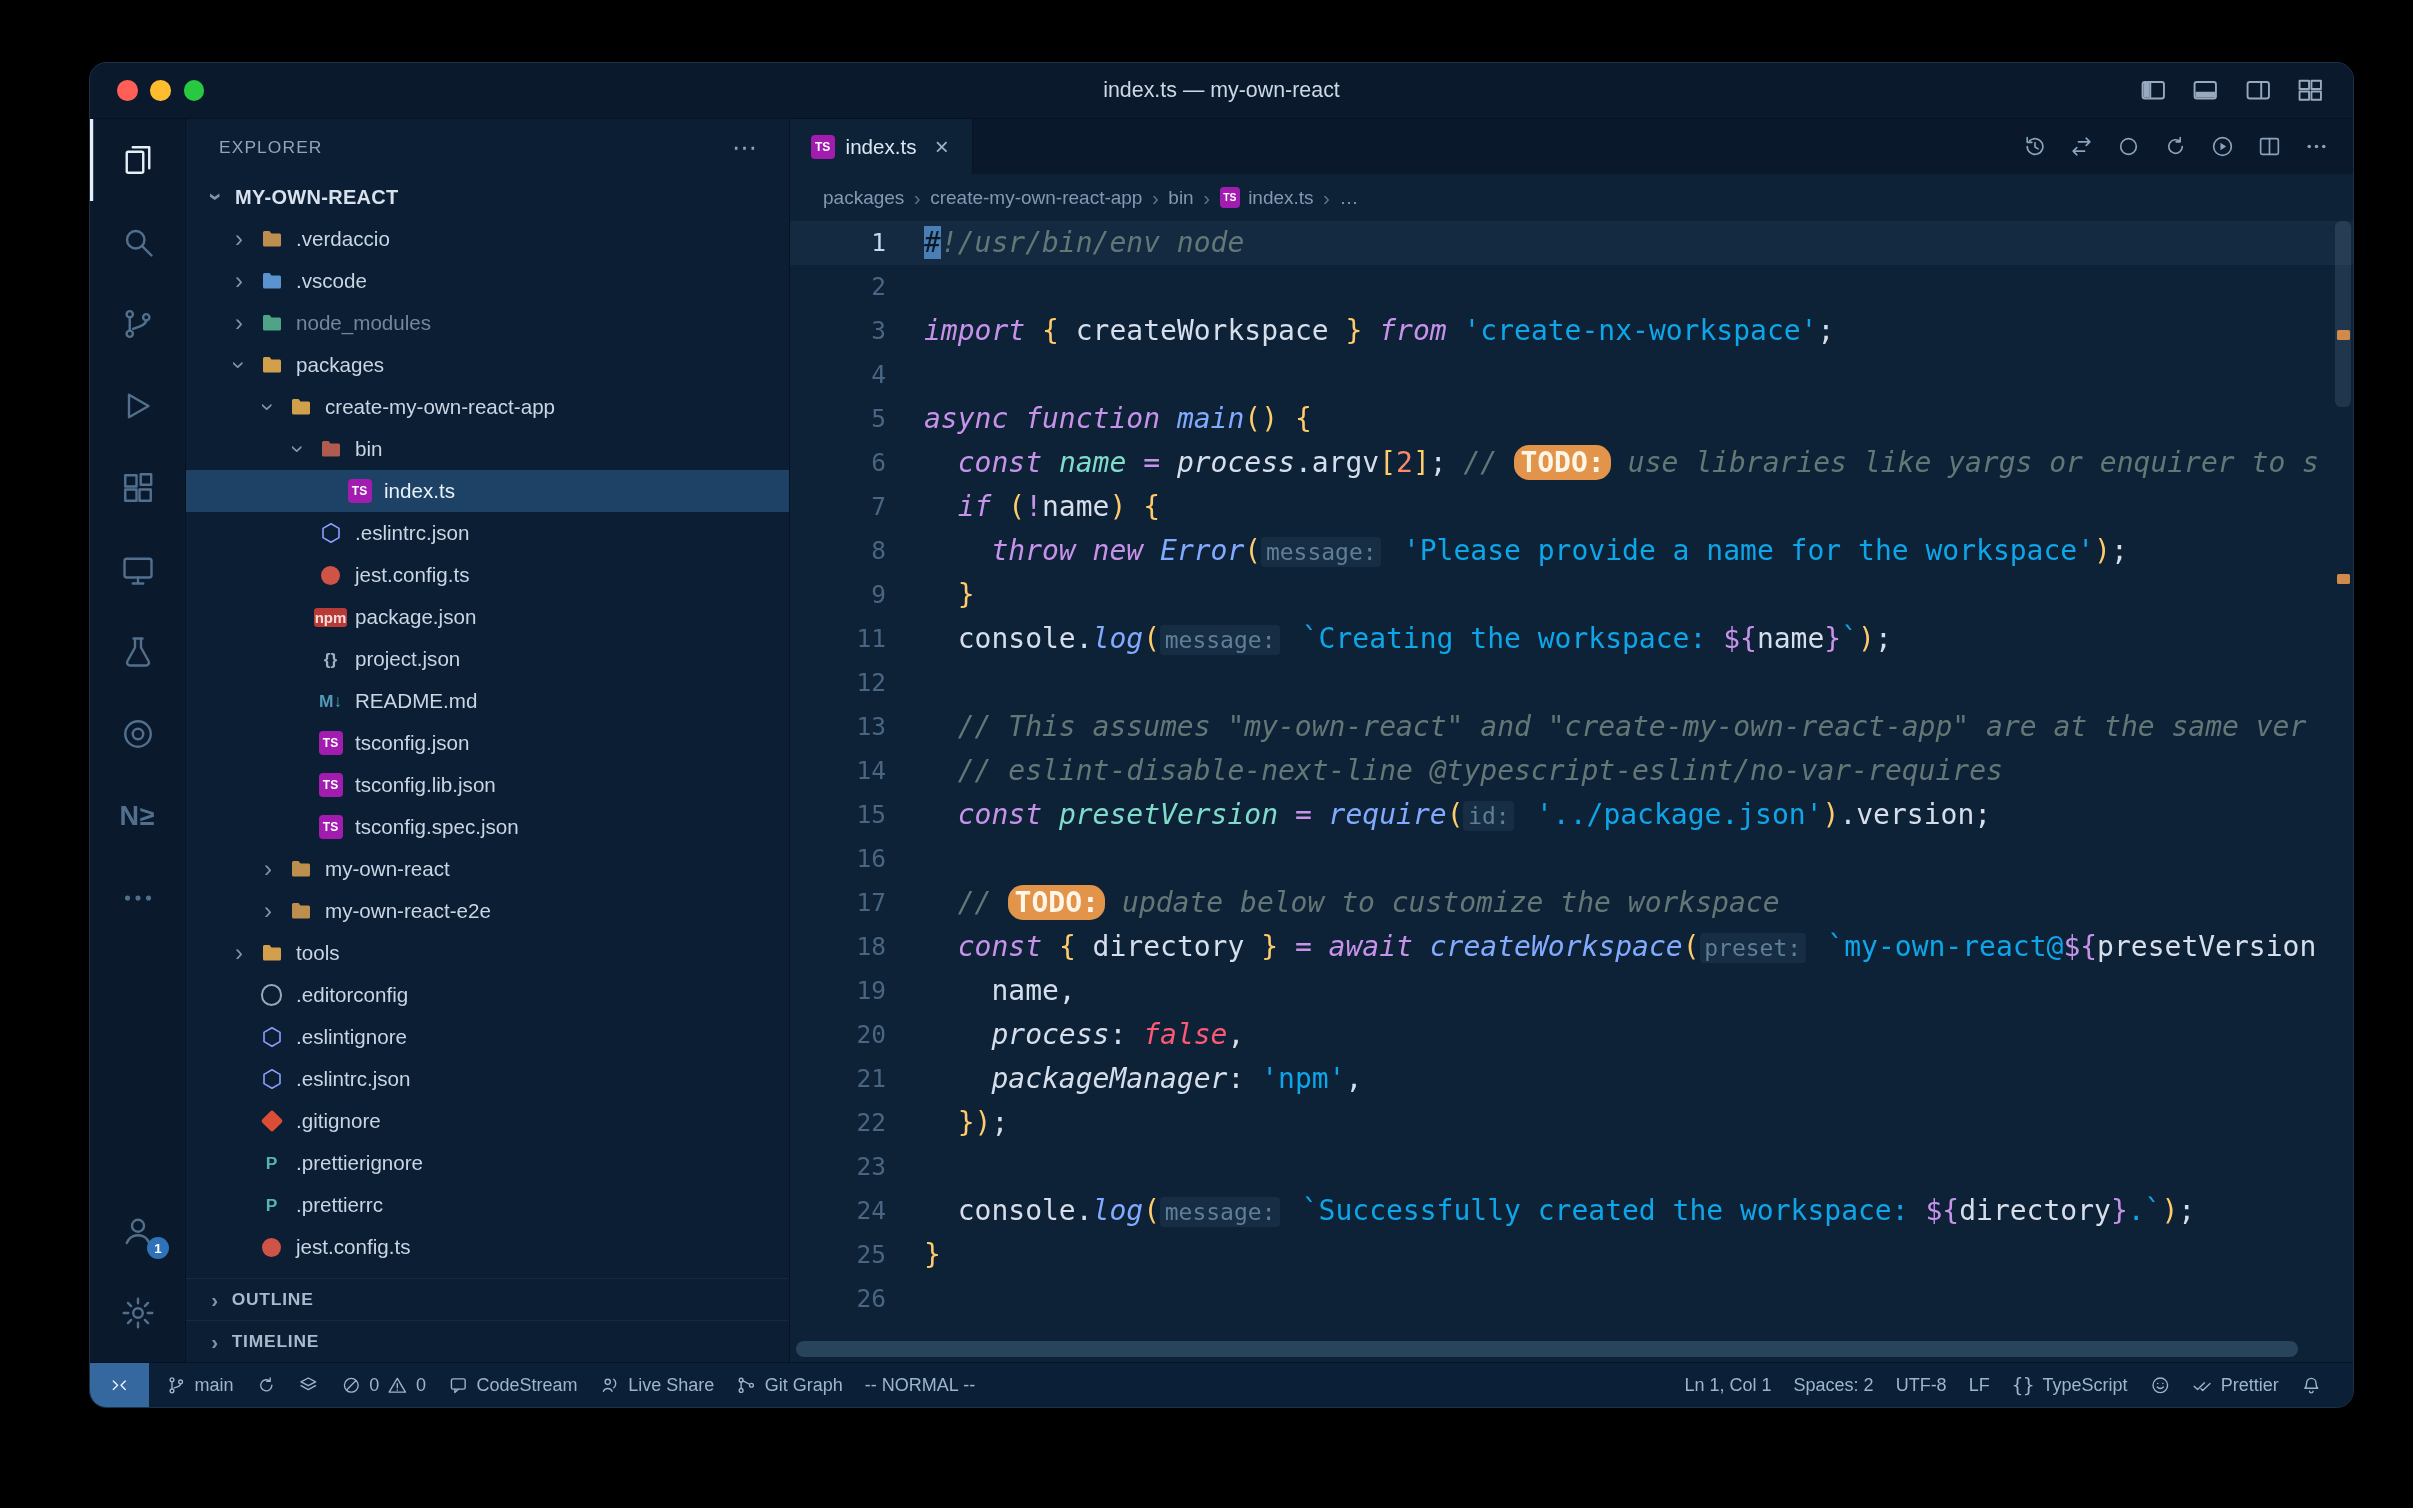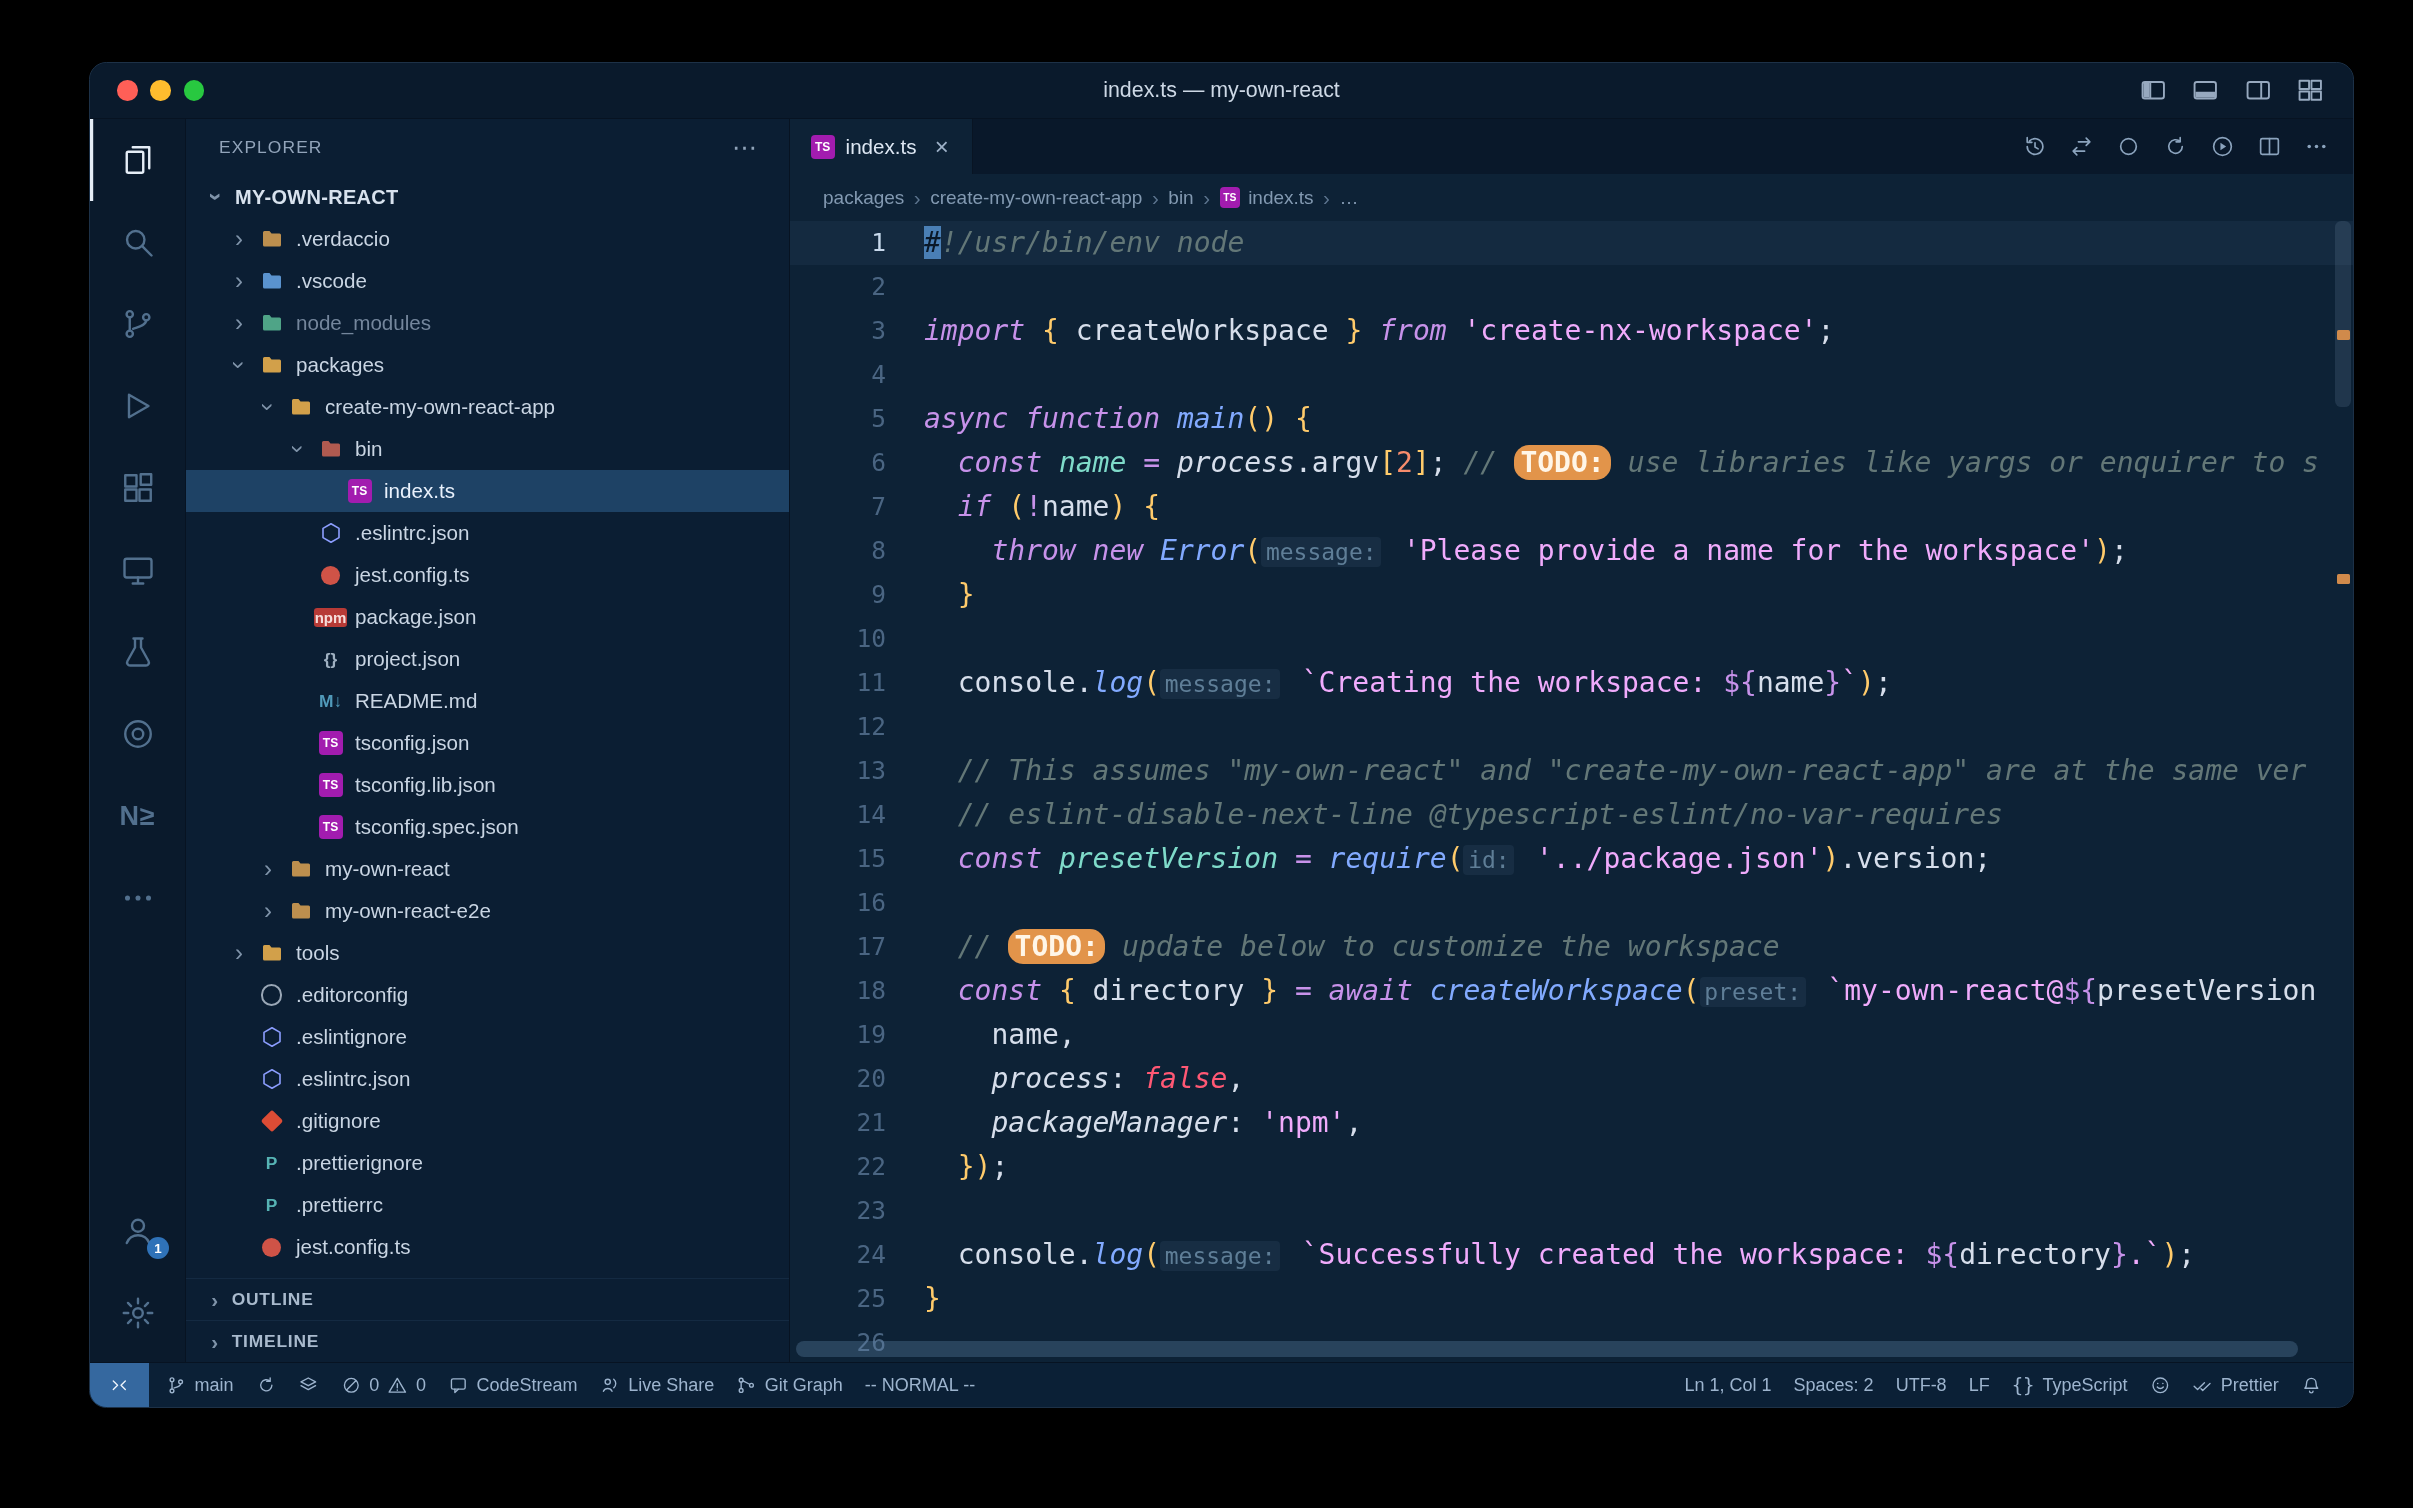--- a/index.html
+++ b/index.html
@@ -99,21 +99,21 @@
   .code-line{display:flex;height:44px;line-height:44px;font-size:28px;white-space:pre;}
   .code-line.active{background:rgba(148,188,235,.055);}
   .ln-num{width:134px;flex:none;box-sizing:border-box;text-align:right;padding-right:38px;
     color:#4a6582;font-size:24.5px;}
   .code-line.active .ln-num{color:#c8d9ec;}
   .ln-text{flex:none;}
 
   .tk-pl{color:#d6deeb}
   .tk-kw{color:#c792ea;font-style:italic}
   .tk-fn{color:#82aaff;font-style:italic}
-  .tk-st{color:#f0abfc}
+  .tk-st{color:#0ea5e9}
   .tk-cm{color:#637777;font-style:italic}
   .tk-br{color:#ffcb6b}
   .tk-nu{color:#f78c6c}
   .tk-bo{color:#ff5874;font-style:italic}
   .tk-vr{color:#7fdbca;font-style:italic}
   .tk-gl{color:#d6deeb;font-style:italic}
   .tk-pr{color:#d6deeb;font-style:italic}
   .tk-ip{color:#c792ea}
   .tk-op{color:#c792ea}
   .tk-hint{color:#5f7e97;font-size:23px;background:rgba(95,126,151,.13);border-radius:4px;
@@ -608,21 +608,20 @@
         <div>
             <div class="code-line active"><span class="ln-num">1</span><span class="ln-text"><span class="tk-cur">#</span><span class="tk-cm">!/usr/bin/env node</span></span></div>
             <div class="code-line"><span class="ln-num">2</span><span class="ln-text"></span></div>
             <div class="code-line"><span class="ln-num">3</span><span class="ln-text"><span class="tk-kw">import</span><span class="tk-pl"> </span><span class="tk-br">{</span><span class="tk-pl"> createWorkspace </span><span class="tk-br">}</span><span class="tk-pl"> </span><span class="tk-kw">from</span><span class="tk-pl"> </span><span class="tk-st">'create-nx-workspace'</span><span class="tk-pl">;</span></span></div>
             <div class="code-line"><span class="ln-num">4</span><span class="ln-text"></span></div>
             <div class="code-line"><span class="ln-num">5</span><span class="ln-text"><span class="tk-kw">async</span><span class="tk-pl"> </span><span class="tk-kw">function</span><span class="tk-pl"> </span><span class="tk-fn">main</span><span class="tk-br">()</span><span class="tk-pl"> </span><span class="tk-br">{</span></span></div>
             <div class="code-line"><span class="ln-num">6</span><span class="ln-text"><span class="tk-pl">  </span><span class="tk-kw">const</span><span class="tk-pl"> </span><span class="tk-vr">name</span><span class="tk-pl"> </span><span class="tk-op">=</span><span class="tk-pl"> </span><span class="tk-gl">process</span><span class="tk-pl">.argv</span><span class="tk-br">[</span><span class="tk-nu">2</span><span class="tk-br">]</span><span class="tk-pl">; </span><span class="tk-cm">// </span><span class="tk-todo">TODO:</span><span class="tk-cm"> use libraries like yargs or enquirer to s</span></span></div>
             <div class="code-line"><span class="ln-num">7</span><span class="ln-text"><span class="tk-pl">  </span><span class="tk-kw">if</span><span class="tk-pl"> </span><span class="tk-br">(</span><span class="tk-op">!</span><span class="tk-pl">name</span><span class="tk-br">)</span><span class="tk-pl"> </span><span class="tk-br">{</span></span></div>
             <div class="code-line"><span class="ln-num">8</span><span class="ln-text"><span class="tk-pl">    </span><span class="tk-kw">throw</span><span class="tk-pl"> </span><span class="tk-kw">new</span><span class="tk-pl"> </span><span class="tk-fn">Error</span><span class="tk-br">(</span><span class="tk-hint">message:</span><span class="tk-pl"> </span><span class="tk-st">'Please provide a name for the workspace'</span><span class="tk-br">)</span><span class="tk-pl">;</span></span></div>
             <div class="code-line"><span class="ln-num">9</span><span class="ln-text"><span class="tk-pl">  </span><span class="tk-br">}</span></span></div>
-            <div class="code-line"><span class="ln-num">10</span><span class="ln-text"></span></div>
             <div class="code-line"><span class="ln-num">11</span><span class="ln-text"><span class="tk-pl">  console.</span><span class="tk-fn">log</span><span class="tk-br">(</span><span class="tk-hint">message:</span><span class="tk-pl"> </span><span class="tk-st">`Creating the workspace: </span><span class="tk-ip">${</span><span class="tk-pl">name</span><span class="tk-ip">}</span><span class="tk-st">`</span><span class="tk-br">)</span><span class="tk-pl">;</span></span></div>
             <div class="code-line"><span class="ln-num">12</span><span class="ln-text"></span></div>
             <div class="code-line"><span class="ln-num">13</span><span class="ln-text"><span class="tk-pl">  </span><span class="tk-cm">// This assumes "my-own-react" and "create-my-own-react-app" are at the same ver</span></span></div>
             <div class="code-line"><span class="ln-num">14</span><span class="ln-text"><span class="tk-pl">  </span><span class="tk-cm">// eslint-disable-next-line @typescript-eslint/no-var-requires</span></span></div>
             <div class="code-line"><span class="ln-num">15</span><span class="ln-text"><span class="tk-pl">  </span><span class="tk-kw">const</span><span class="tk-pl"> </span><span class="tk-vr">presetVersion</span><span class="tk-pl"> </span><span class="tk-op">=</span><span class="tk-pl"> </span><span class="tk-fn">require</span><span class="tk-br">(</span><span class="tk-hint">id:</span><span class="tk-pl"> </span><span class="tk-st">'../package.json'</span><span class="tk-br">)</span><span class="tk-pl">.version;</span></span></div>
             <div class="code-line"><span class="ln-num">16</span><span class="ln-text"></span></div>
             <div class="code-line"><span class="ln-num">17</span><span class="ln-text"><span class="tk-pl">  </span><span class="tk-cm">// </span><span class="tk-todo">TODO:</span><span class="tk-cm"> update below to customize the workspace</span></span></div>
             <div class="code-line"><span class="ln-num">18</span><span class="ln-text"><span class="tk-pl">  </span><span class="tk-kw">const</span><span class="tk-pl"> </span><span class="tk-br">{</span><span class="tk-pl"> directory </span><span class="tk-br">}</span><span class="tk-pl"> </span><span class="tk-op">=</span><span class="tk-pl"> </span><span class="tk-kw">await</span><span class="tk-pl"> </span><span class="tk-fn">createWorkspace</span><span class="tk-br">(</span><span class="tk-hint">preset:</span><span class="tk-pl"> </span><span class="tk-st">`my-own-react@</span><span class="tk-ip">${</span><span class="tk-pl">presetVersion</span></span></div>
             <div class="code-line"><span class="ln-num">19</span><span class="ln-text"><span class="tk-pl">    name,</span></span></div>
             <div class="code-line"><span class="ln-num">20</span><span class="ln-text"><span class="tk-pl">    </span><span class="tk-pr">process</span><span class="tk-pl">: </span><span class="tk-bo">false</span><span class="tk-pl">,</span></span></div>

